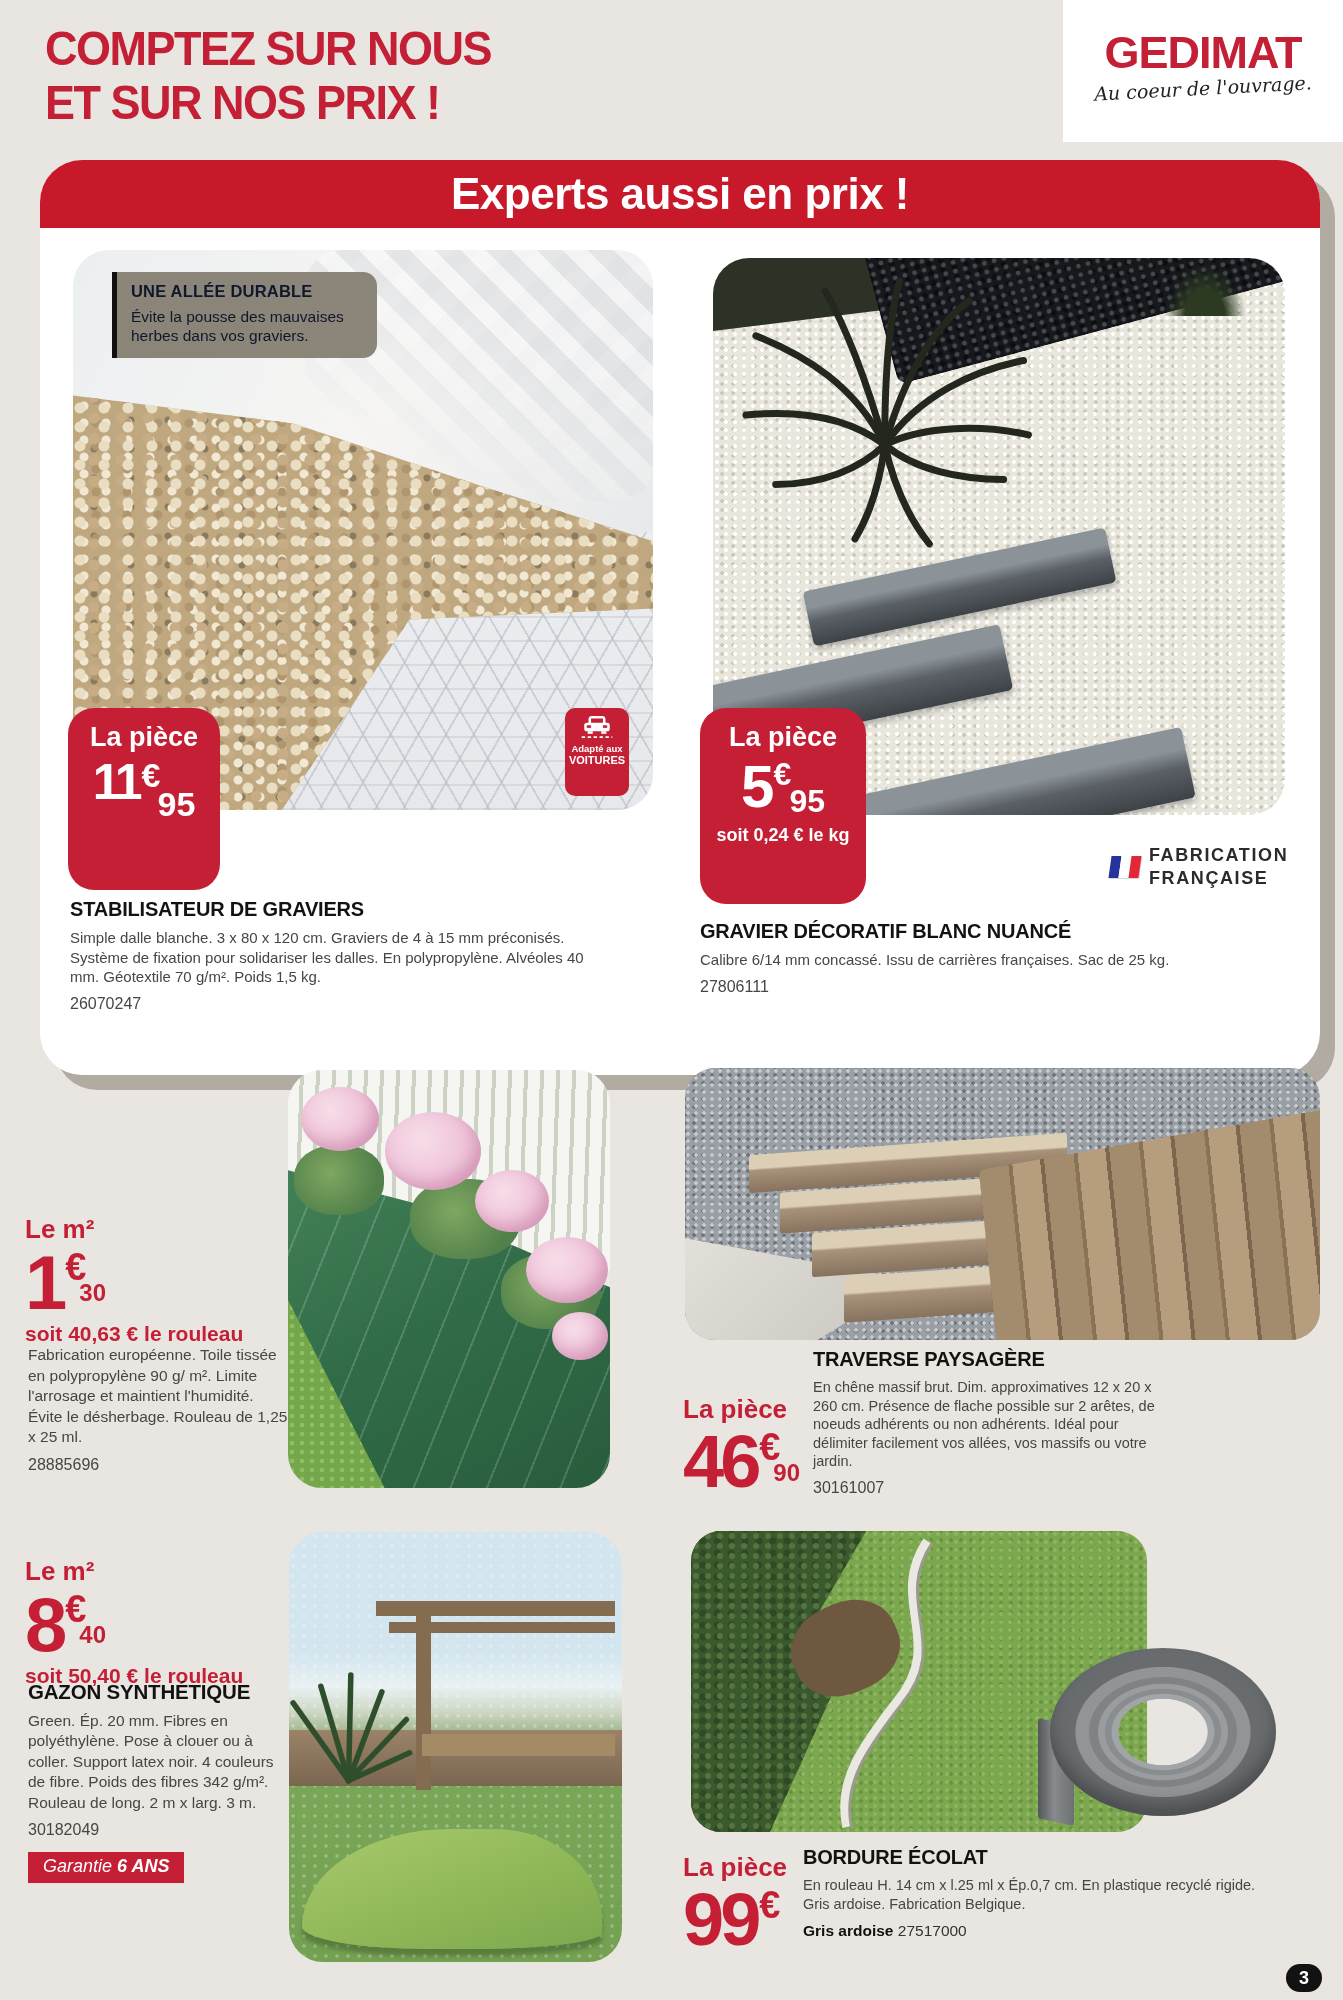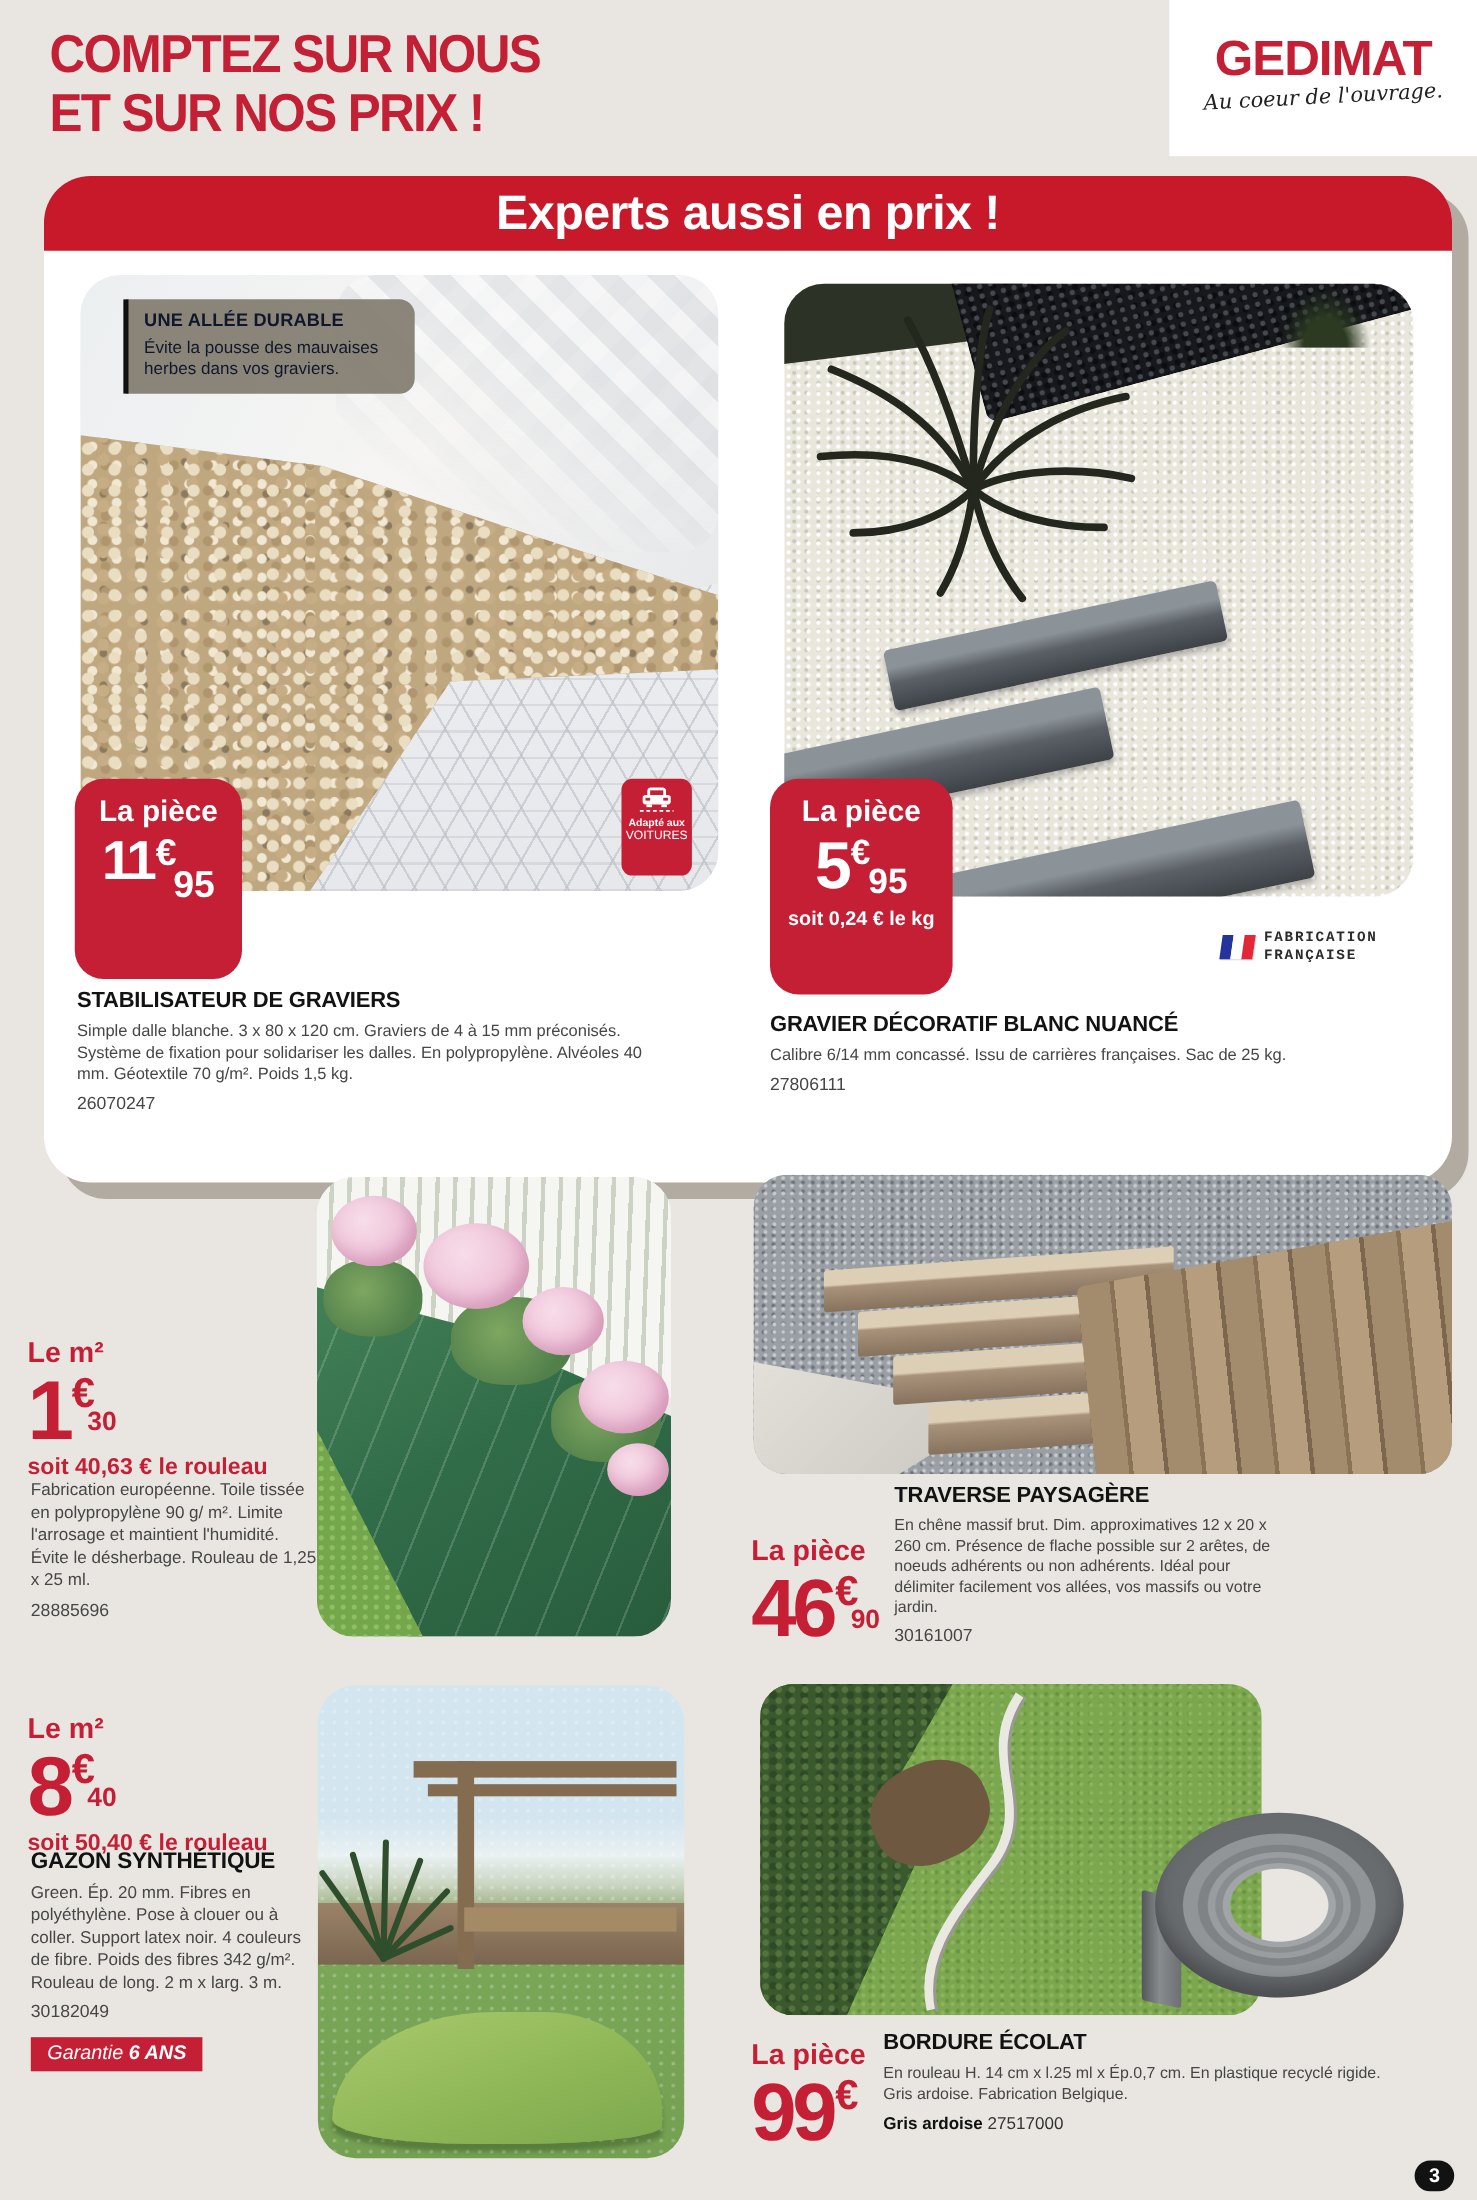--- a/index.html
+++ b/index.html
@@ -62,29 +62,29 @@
   .bigprice .cur{font-size:34px;}
   .bigprice .cents{font-size:34px;margin-top:0;margin-left:16px;}
   .badge2 .euros{font-size:60px;}
   .badge2 .cur,.badge2 .cents{font-size:32px;}
   .pbadge .per{font-size:18px;font-weight:800;margin-top:10px;}
 
   
   .car-badge{position:absolute;left:525px;top:548px;width:64px;height:88px;background:#c41f35;border-radius:10px;color:#fff;text-align:center;padding-top:6px;box-sizing:border-box;}
   .car-badge svg{display:block;margin:0 auto;}
   .car-l1{font-size:9.5px;font-weight:700;margin-top:3px;}
-  .car-l2{font-size:11px;font-weight:400;}
+  .car-l2{font-size:11px;font-weight:700;}
 
   
   .fabfr{position:absolute;left:1070px;top:684px;display:flex;align-items:center;gap:9px;}
   .flag{width:30px;height:22px;display:flex;transform:skewX(-8deg);box-shadow:1px 1px 0 rgba(0,0,0,.15);}
   .flag span{flex:1;}
   .flag .b{background:#24349c;}
   .flag .r{background:#e32638;}
-  .fabfr-text{font-size:13px;font-weight:700;letter-spacing:1.6px;color:#2b2b2b;line-height:1.3;font-family:Liberation Mono, monospace;}
+  .fabfr-text{font-size:18px;font-weight:700;letter-spacing:1.6px;color:#2b2b2b;line-height:1.3;}
 
   
   .ptext{position:absolute;}
   .ptitle{font-size:20px;font-weight:800;color:#121212;letter-spacing:-0.2px;line-height:1.15;}
   .pdesc{font-size:15px;line-height:19.5px;color:#464646;margin-top:7px;}
   .psku{font-size:16px;color:#464646;margin-top:8px;}
   .p1text{left:30px;top:738px;width:545px;}
   .p2text{left:660px;top:760px;width:470px;}
 
   

